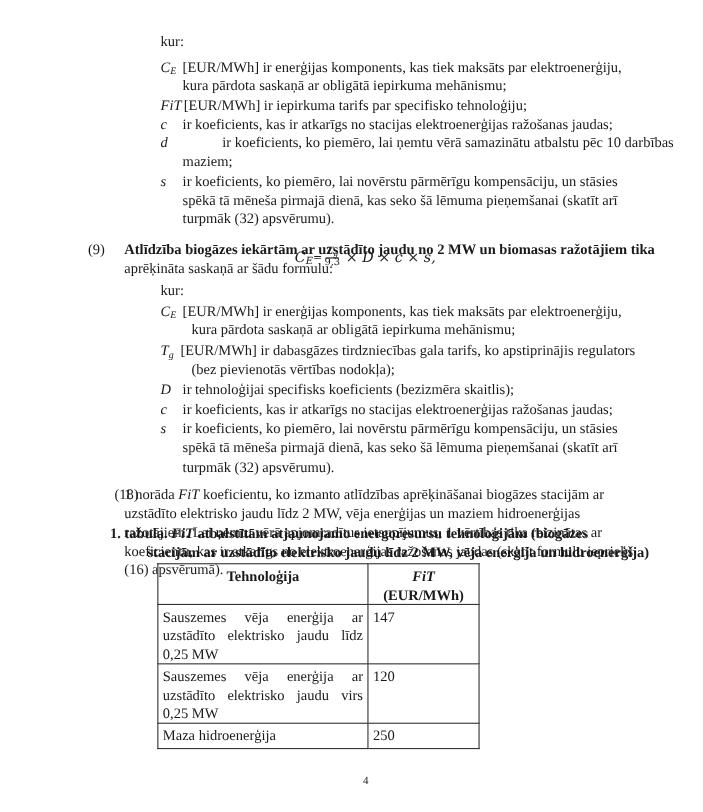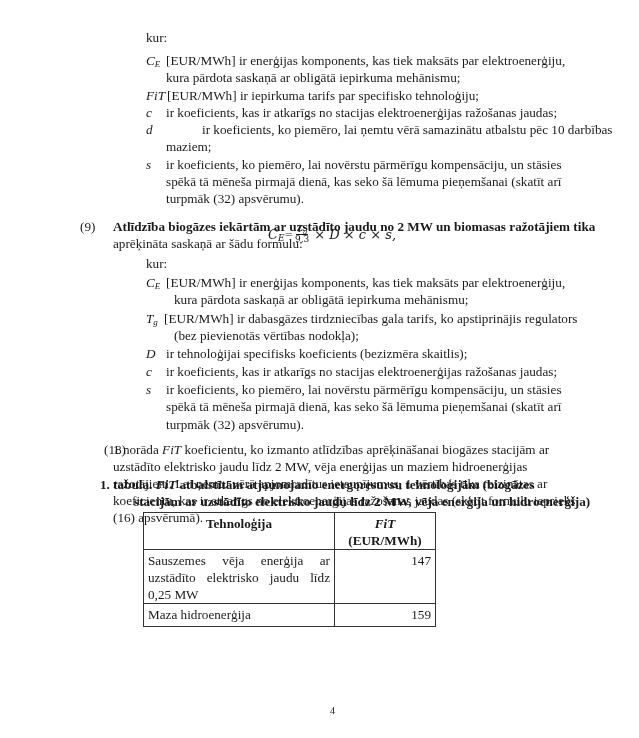--- a/index.html
+++ b/index.html
@@ -21,21 +21,21 @@
   table.fit {
     position: absolute; left: 143px; top: 512px; width: 293px;
     border-collapse: collapse; font-size: 13.2px; line-height: 17px;
   }
   table.fit td, table.fit th {
     border: 1.2px solid #333; vertical-align: top; padding: 2px 4px 0 4px;
   }
   table.fit th { font-weight: bold; height: 21px; text-align: center; }
   table.fit th.c2 { font-weight: bold; }
   table.fit td.tech { width: 182px; text-align: justify; text-align-last: left; }
-  table.fit td.val { text-align: right; }
+  table.fit td.val { text-align: left; }
   tr.r1 td, tr.r2 td, tr.r4 td { height: 34px; }
   tr.r3 td { height: 20px; }
   .pageno { position: absolute; left: 330px; top: 702px; font-size: 10px; }
 </style>
 </head>
 <body>
 
 <div class="line" style="left:146px; top:29px;">kur:</div>
 
 <div class="sym" style="left:146px; top:52px;"><span>C</span><sub>E</sub></div>
@@ -105,20 +105,24 @@
 <table class="fit">
   <tbody>
       <tr>
     <th>Tehnoloģija</th>
     <th class="c2"><i>FiT</i><span> (EUR/MWh)</span></th>
   </tr>
   <tr class="r1">
     <td class="tech">Sauszemes vēja enerģija ar uzstādīto elektrisko jaudu līdz 0,25 MW</td>
     <td class="val">147</td>
   </tr>
+  <tr class="r2">
+    <td class="tech">Sauszemes vēja enerģija ar uzstādīto elektrisko jaudu virs 0,25 MW</td>
+    <td class="val">120</td>
+  </tr>
   <tr class="r3">
     <td class="tech">Maza hidroenerģija</td>
-    <td class="val">159</td>
+    <td class="val">250</td>
   </tr>
 </tbody>
   </table>
 
 <div class="pageno">4</div>
 
 </body></html>

